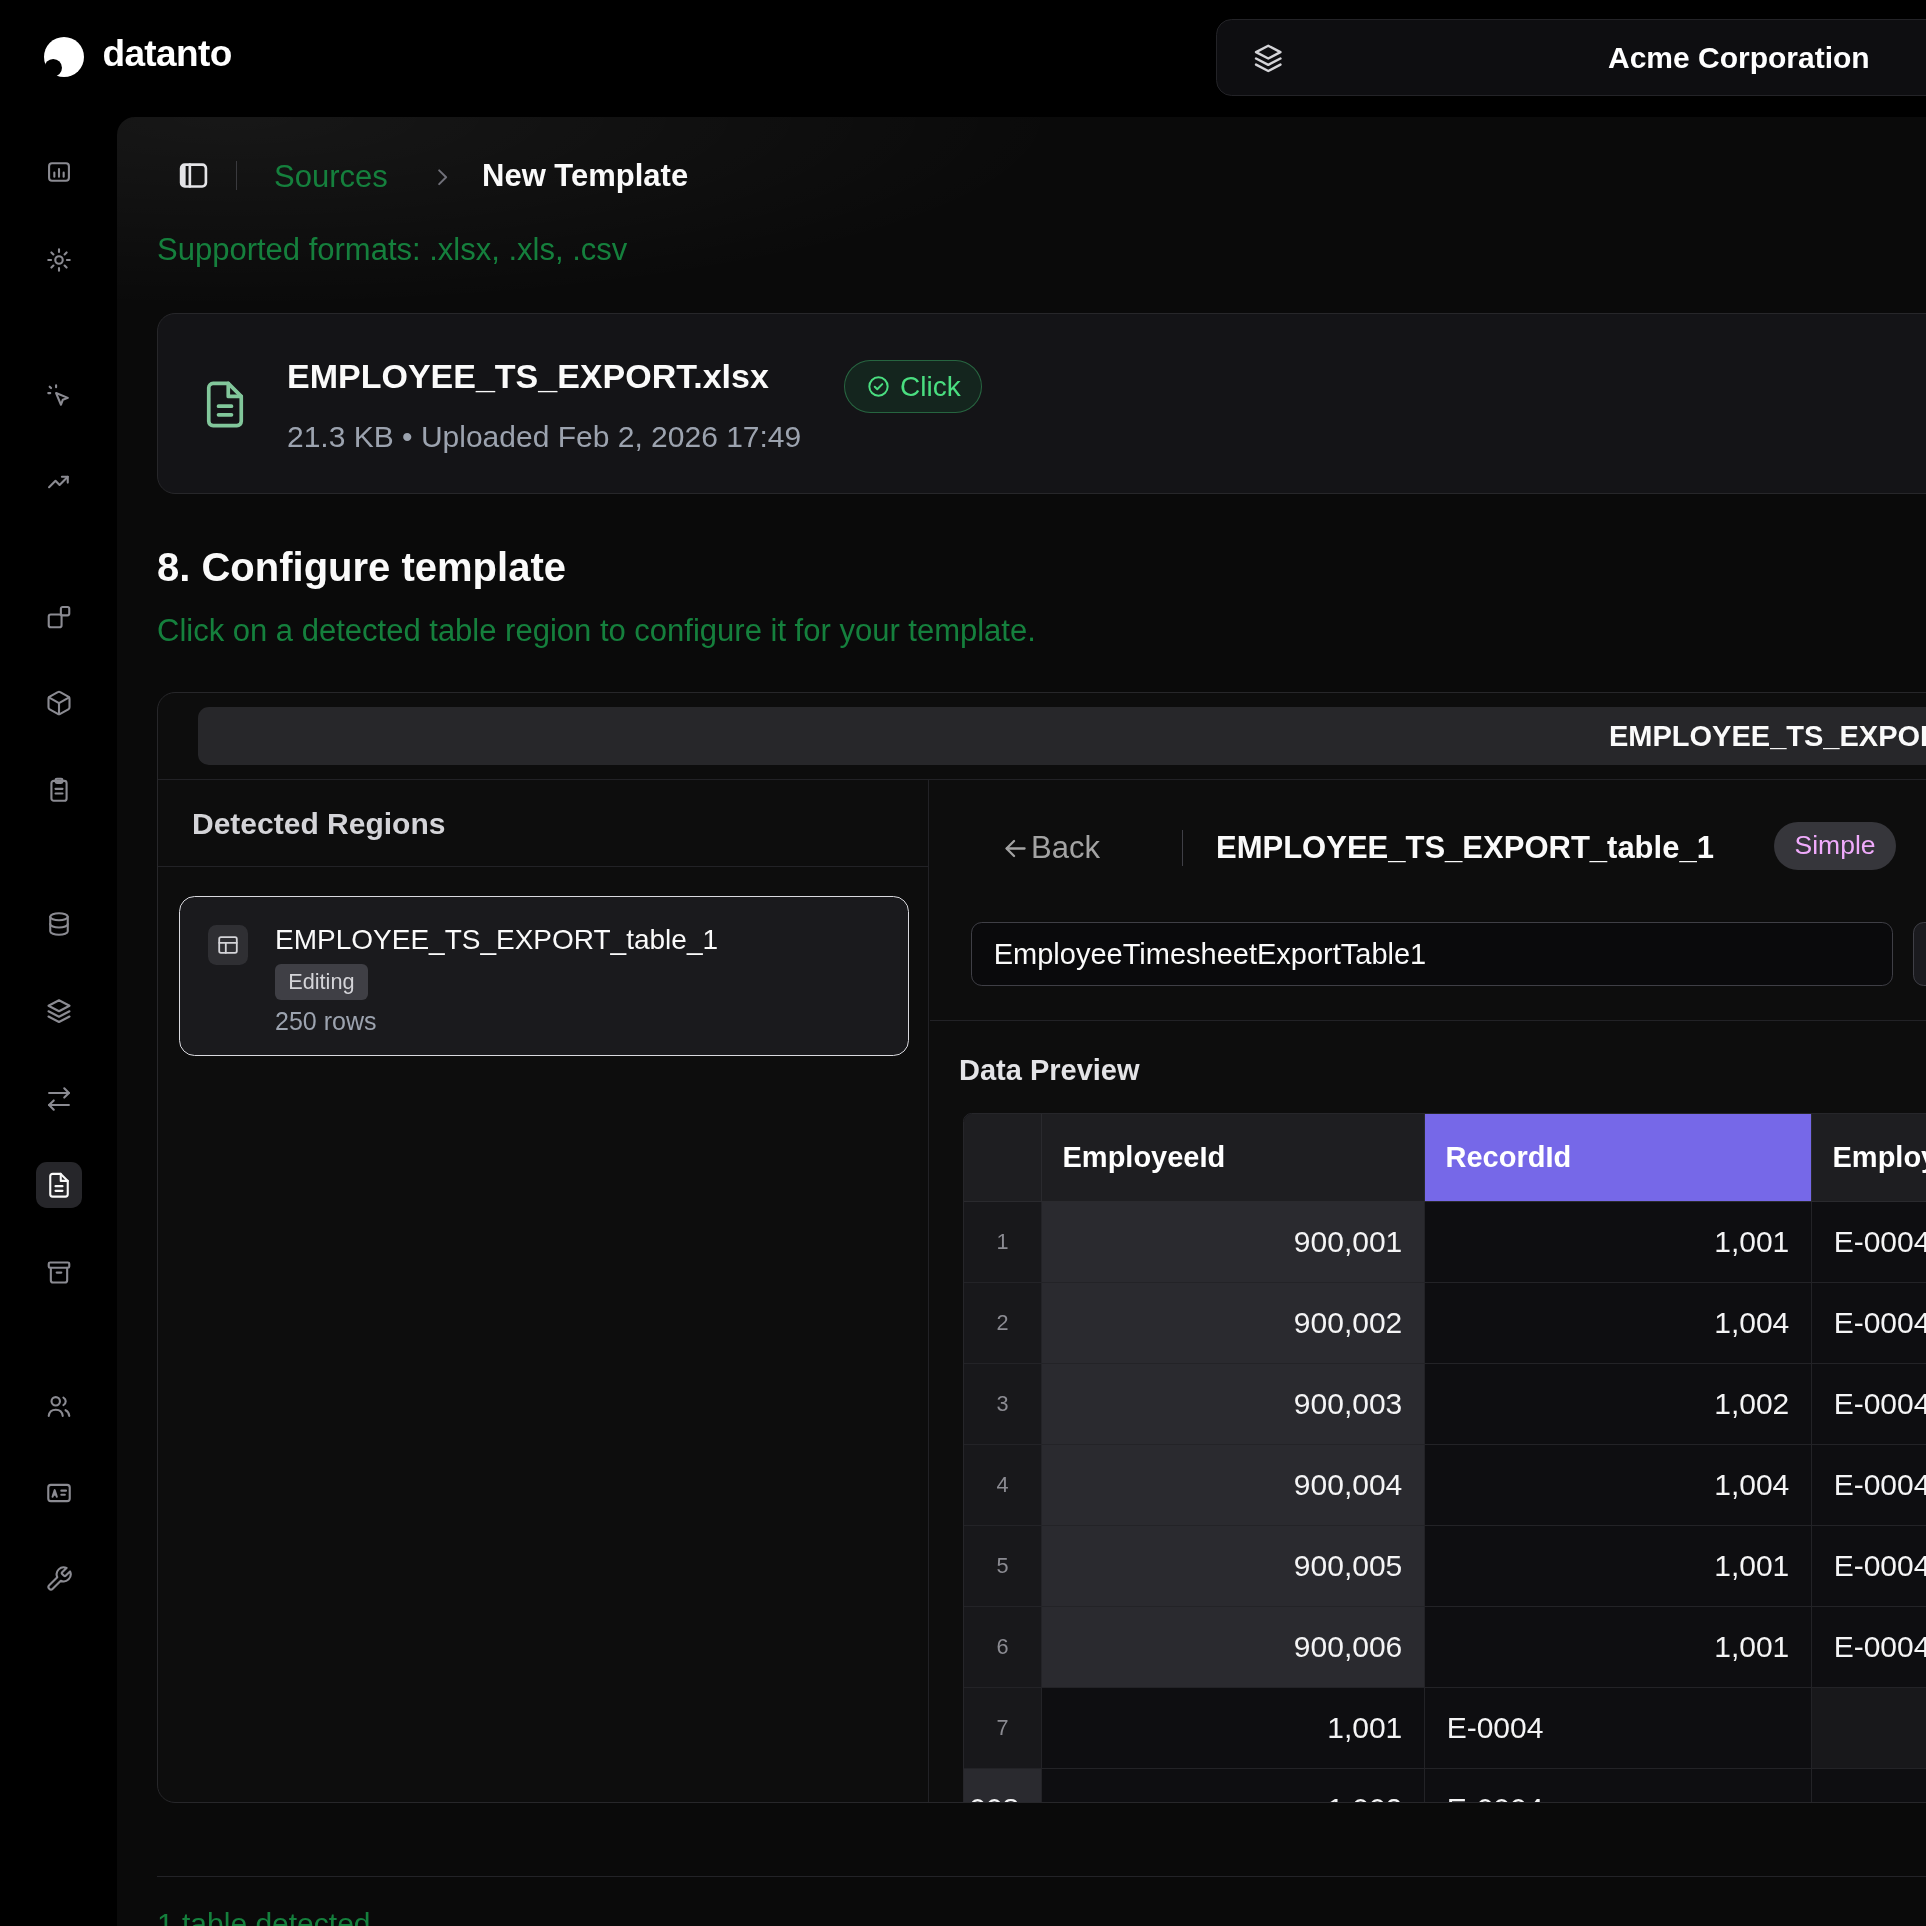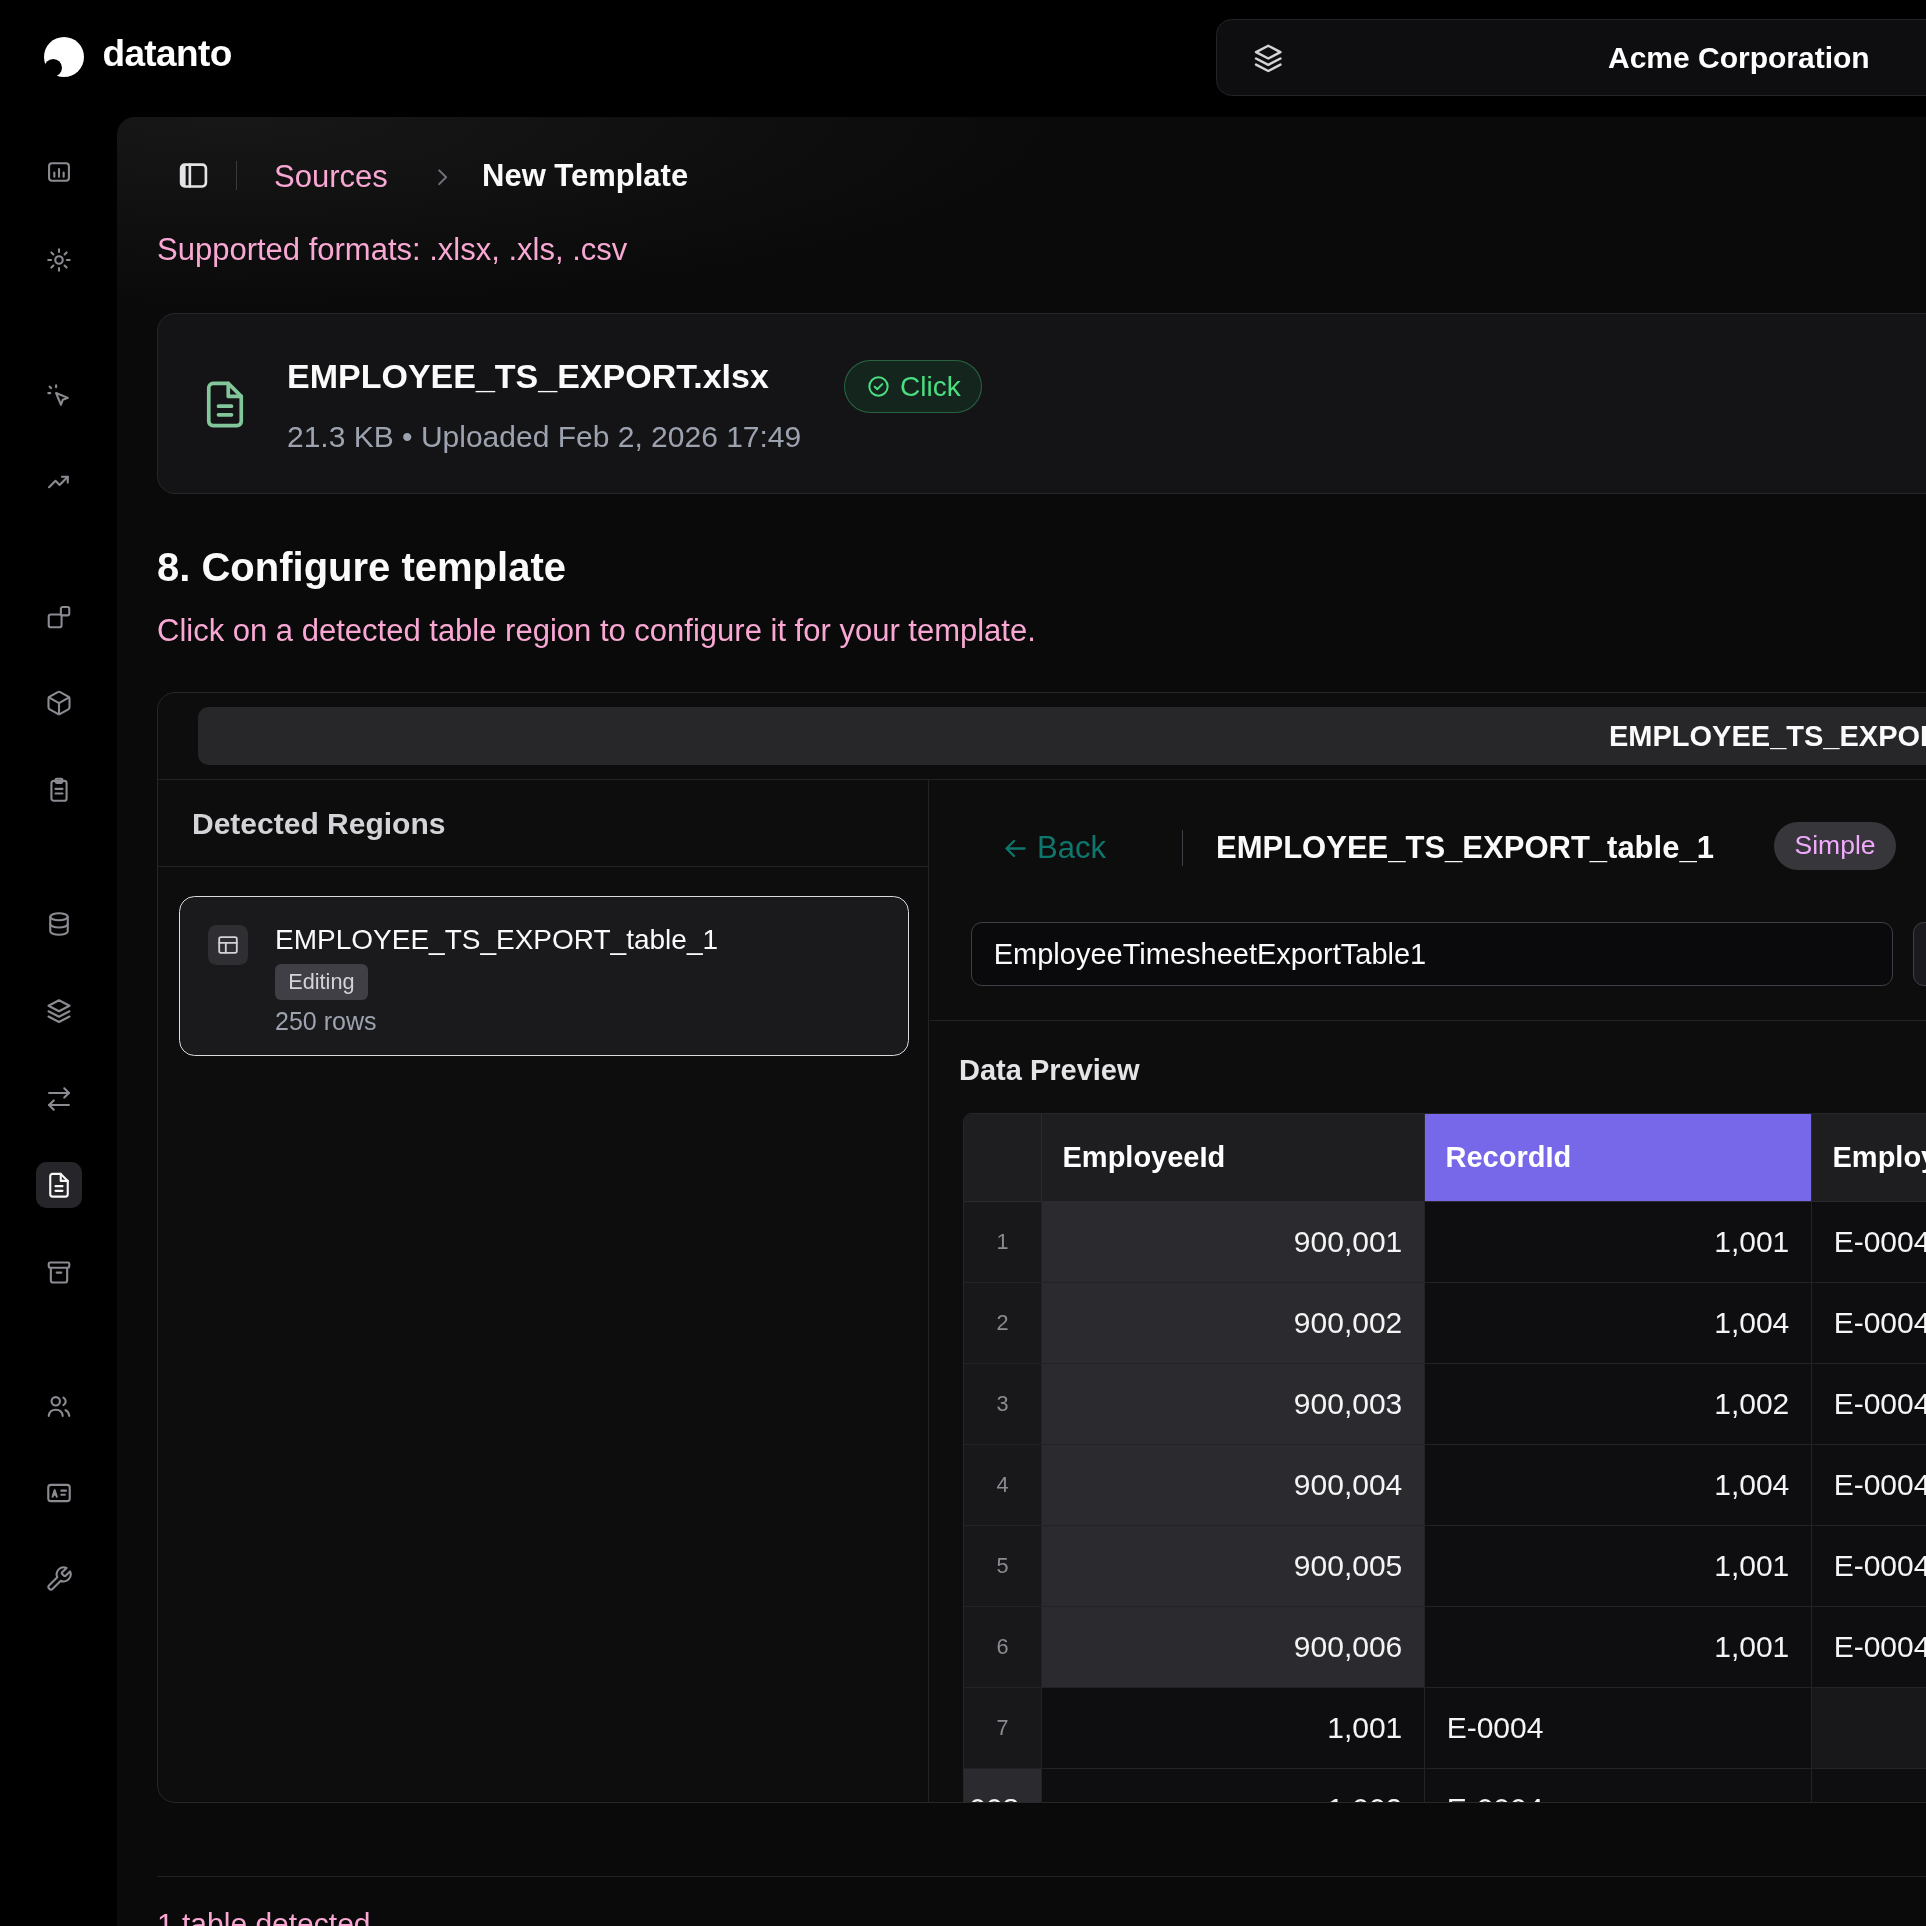--- a/index.html
+++ b/index.html
@@ -23,21 +23,21 @@
   .side-icon{left:36px;width:46px;height:46px;display:flex;align-items:center;justify-content:center;
     border-radius:10.8px;color:#8b8b92;}
   .side-icon.active{background:#26262a;color:#fafafa;}
 
   
   .main{left:117px;top:117px;right:0;bottom:0;background:#0a0a0a;border-top-left-radius:18px;}
   .main-glow{left:0;top:0;width:963px;height:193px;border-top-left-radius:18px;
     background:radial-gradient(ellipse at 12% 0%, rgba(255,255,255,0.055), transparent 70%);pointer-events:none;}
 
   .crumb-sep{width:1.2px;height:29px;background:#3a3a3e;}
-  .gray{color:#f9a8d4;}
+  .gray{color:#15803d;}
 
   
   .filecard{left:157px;top:313px;width:1794px;height:181px;border:1.2px solid #27272a;border-radius:18px;
     background:#141417;box-sizing:border-box;}
   .badge-ready{left:686px;top:46px;height:53px;display:flex;align-items:center;gap:9.6px;padding:0 20.5px;
     border-radius:601px;border:1.2px solid rgba(74,222,128,0.35);background:rgba(34,197,94,0.10);
     color:#4ade80;font-size:28px;font-weight:500;box-sizing:border-box;}
 
   
   .panel{left:157px;top:692px;width:1794px;height:1111px;border:1.2px solid #27272a;border-radius:18px;
@@ -47,21 +47,21 @@
   .hline{height:1.2px;background:#222226;}
   .vline{width:1.2px;background:#222226;}
 
   .region-card{left:21px;top:203px;width:730px;height:160px;border:1.8px solid #d9d9de;border-radius:15.6px;
     background:#1a1a1d;box-sizing:border-box;}
   .region-iconbox{left:28px;top:28px;width:40px;height:40px;border-radius:8.4px;background:#2f2f33;
     display:flex;align-items:center;justify-content:center;color:#d4d4d8;}
   .badge-editing{left:95px;top:67px;padding:4.8px 13.2px;border-radius:6px;background:#3f3f45;
     color:#d4d4d8;font-size:21.7px;font-weight:500;white-space:nowrap;}
 
-  .backbtn{left:843px;top:134px;height:42px;display:flex;align-items:center;gap:7px;color:#0f766e;
+  .backbtn{left:843px;top:134px;height:42px;display:flex;align-items:center;gap:1px;color:#a3a3a3;
     font-size:31px;font-weight:500;}
   .badge-simple{left:1616px;top:129px;padding:8.4px 20.5px;border-radius:601px;background:#36363b;
     color:#f0abfc;font-size:26.5px;font-weight:500;white-space:nowrap;}
   .name-input{left:813px;top:229px;width:922px;height:64px;border:1.2px solid #3f3f46;border-radius:10.8px;
     background:#0a0a0c;color:#fafafa;font-size:29px;padding:0 21.7px;box-sizing:border-box;outline:none;
     font-family:"Liberation Sans","DejaVu Sans",sans-serif;}
   .input-sliver{left:1755px;top:229px;width:169px;height:64px;border:1.2px solid #3f3f46;border-radius:10.8px;
     background:#1b1b1f;box-sizing:border-box;}
 
   

